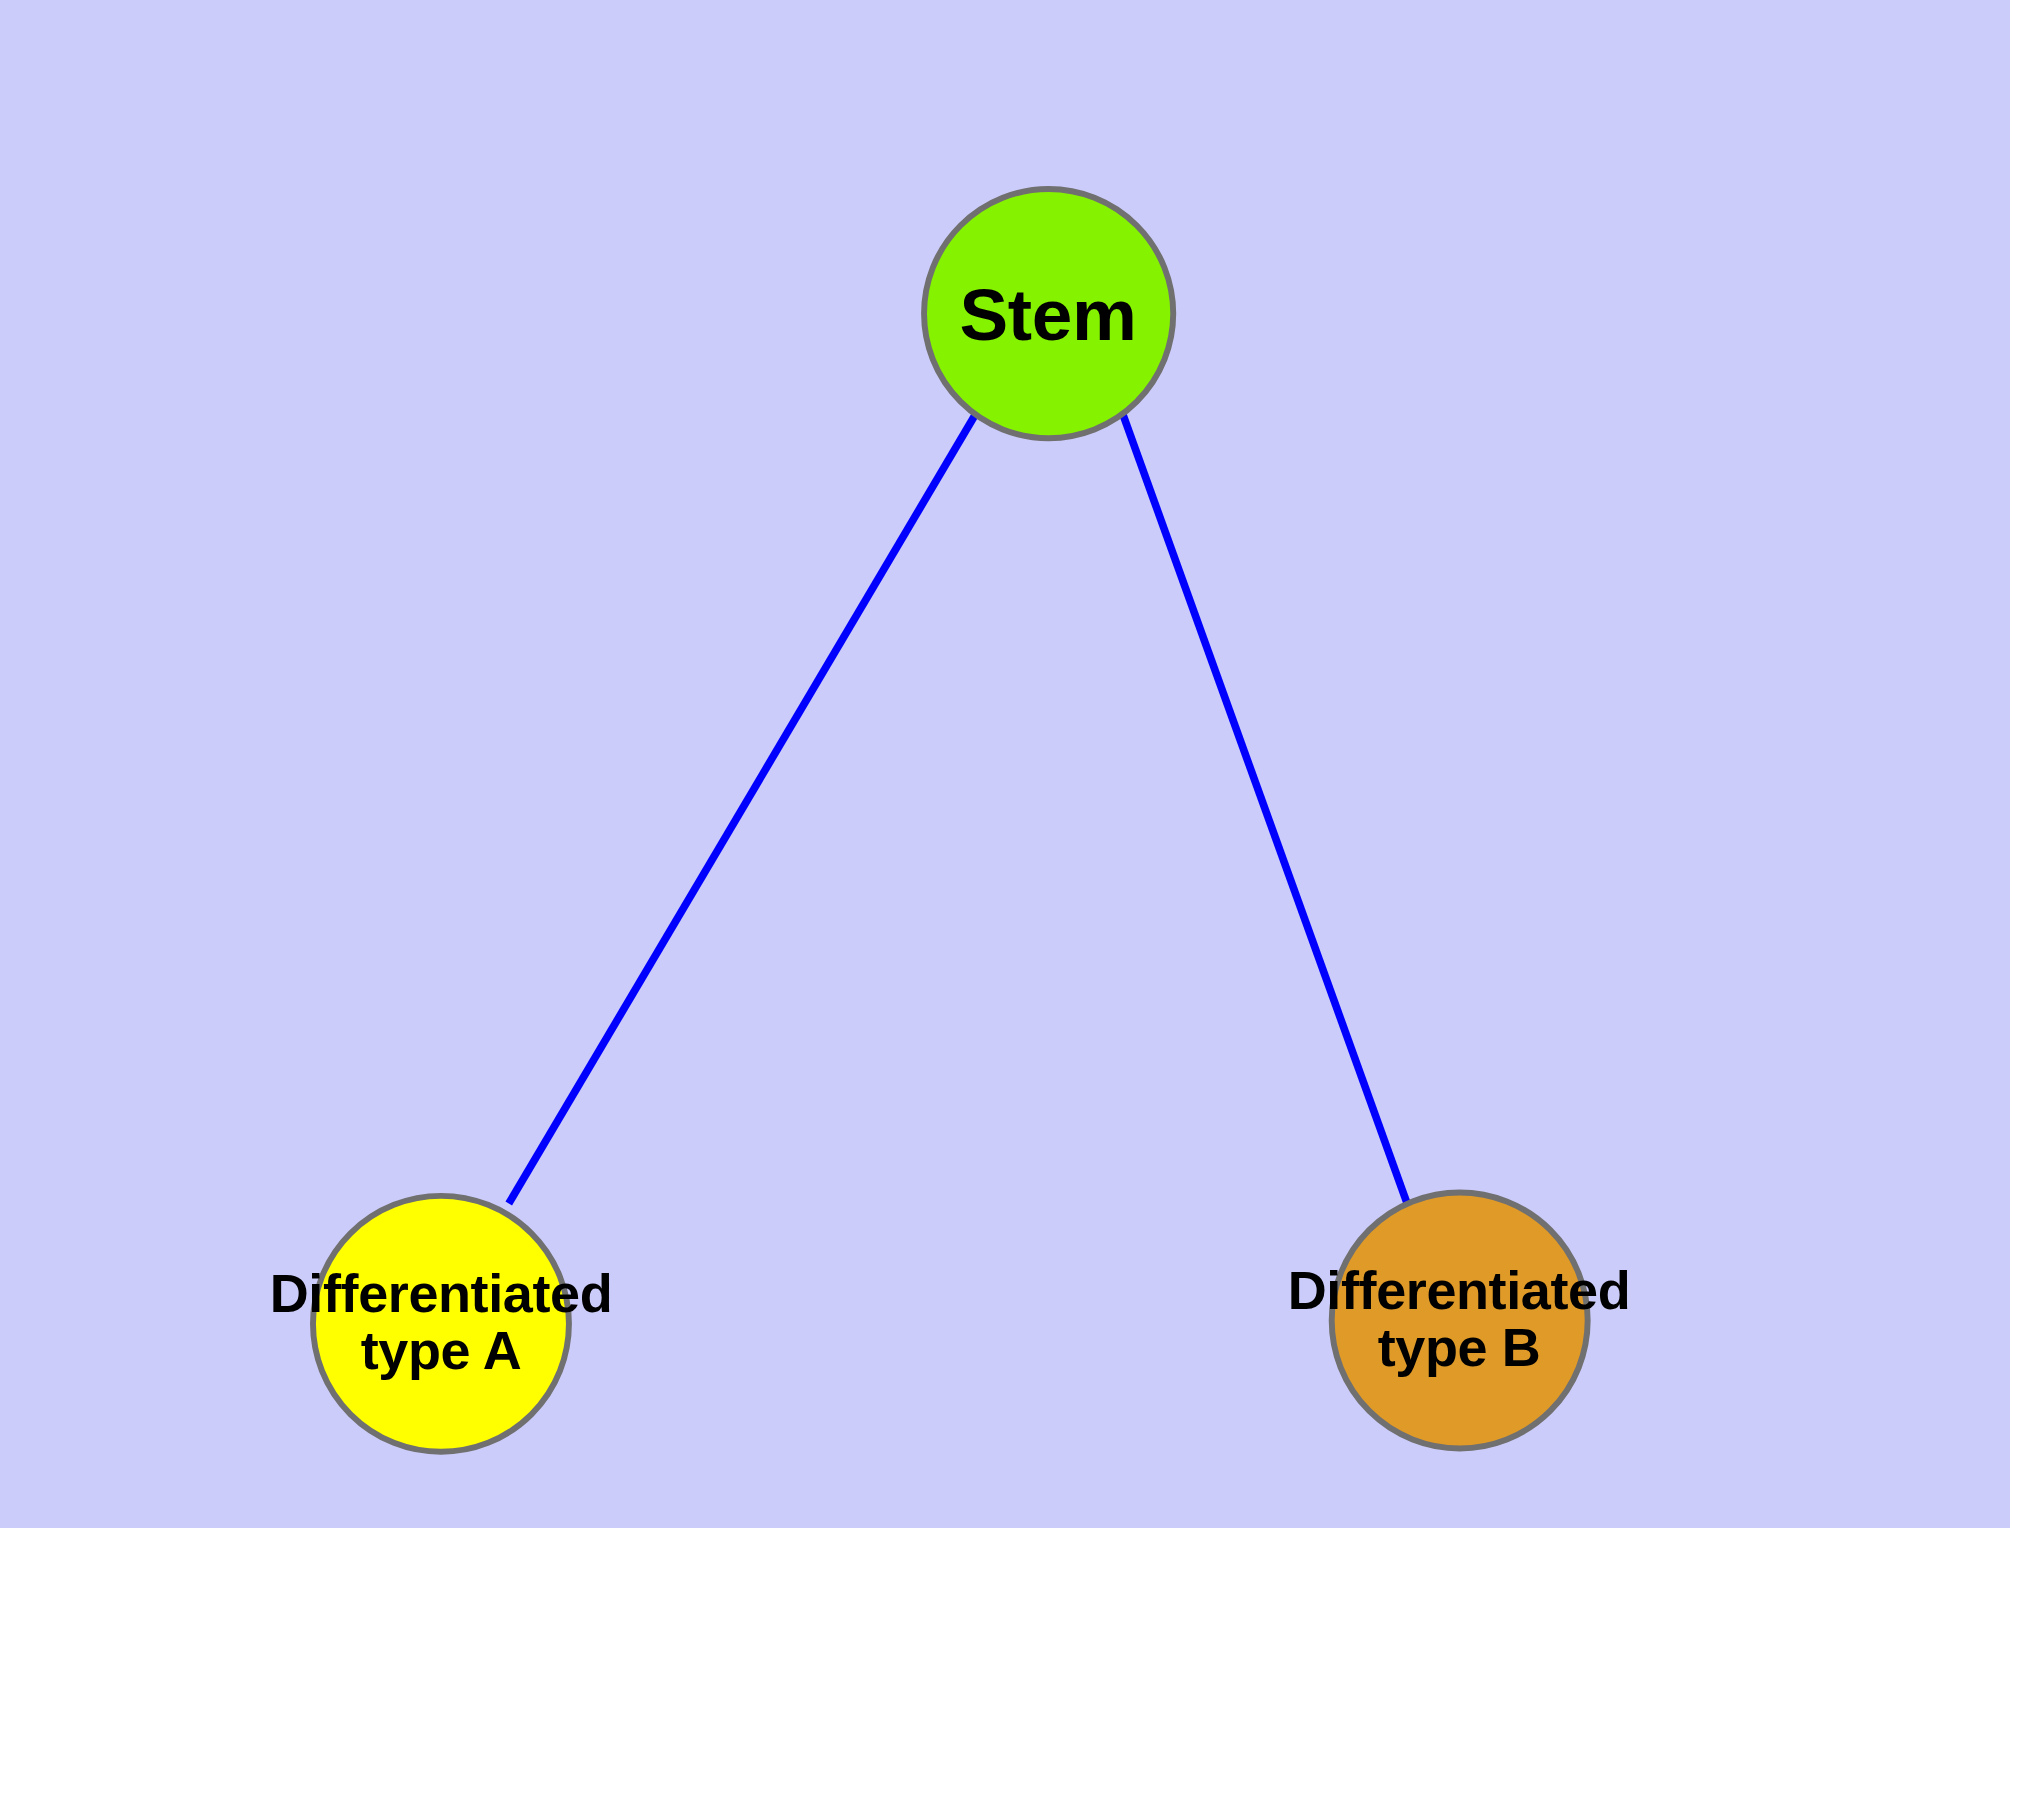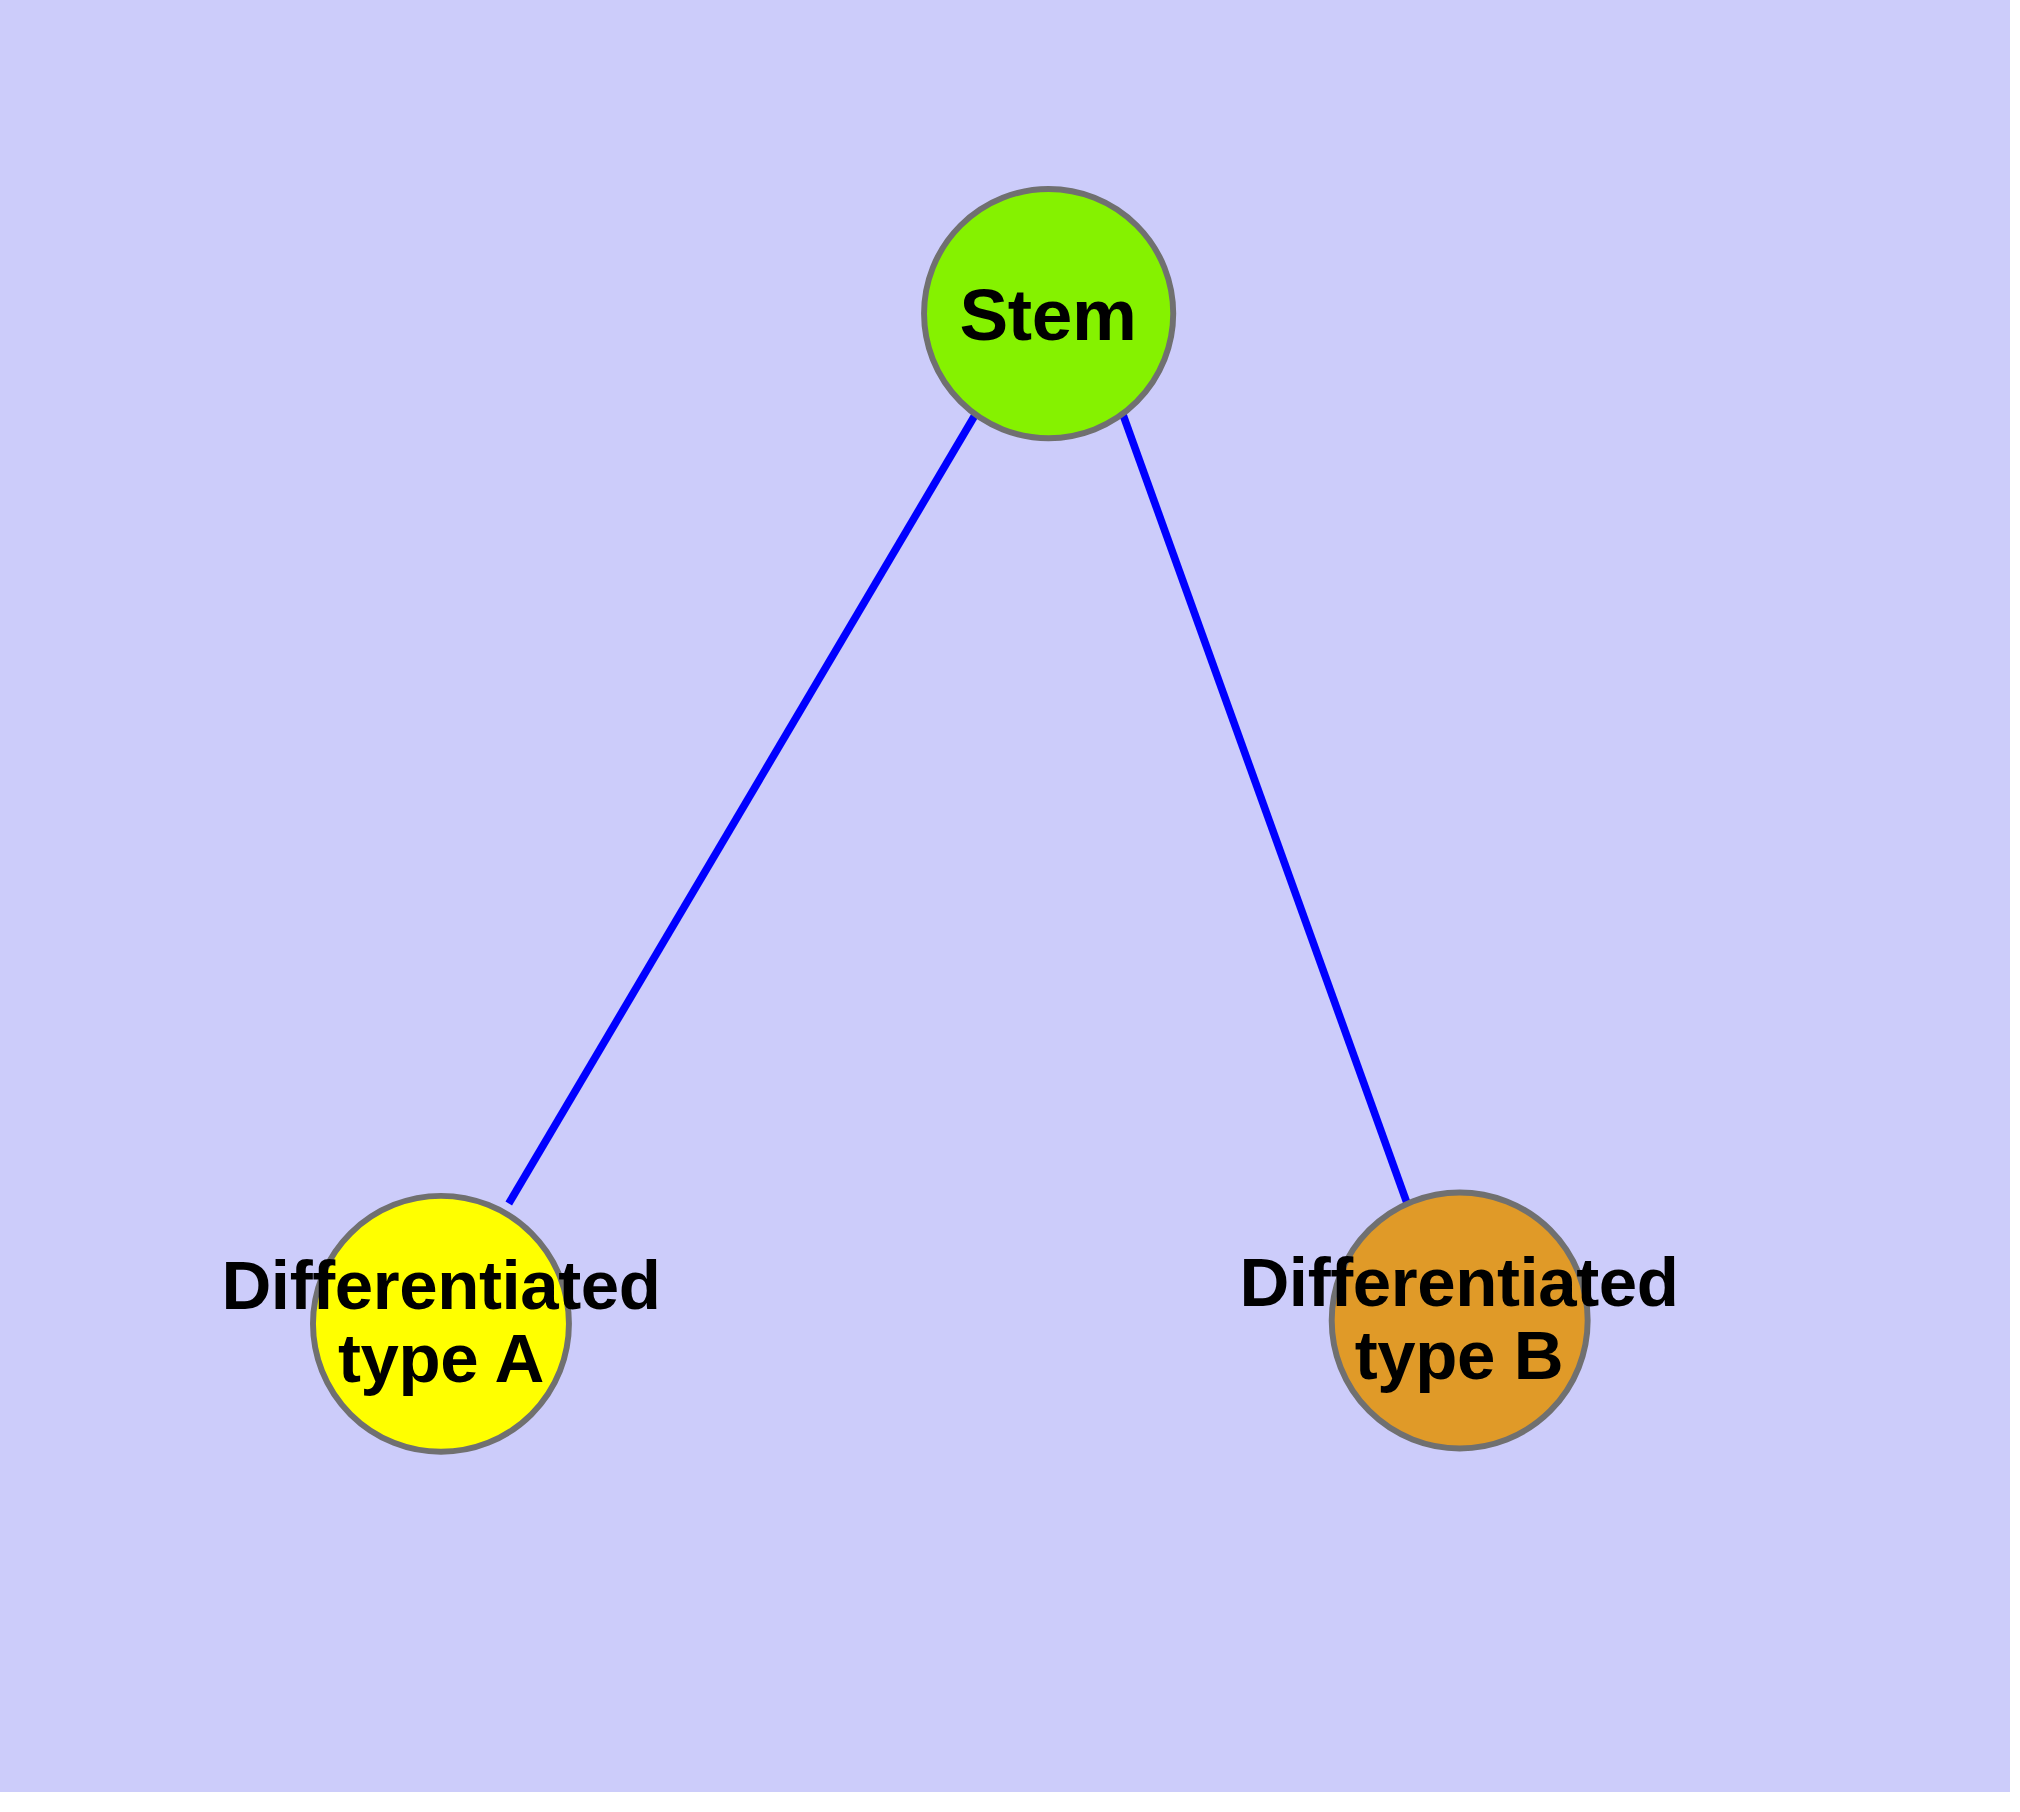--- a/index.html
+++ b/index.html
@@ -4,21 +4,21 @@
 <title>Cell Differentiation Graph</title>
 <style>
   html, body {
     margin: 0;
     padding: 0;
     background: #ffffff;
   }
   #stage {
     position: relative;
     width: 2021px;
-    height: 1792px;
+    height: 1528px;
     background: #ffffff;
     overflow: hidden;
     font-family: "Liberation Sans", "DejaVu Sans", sans-serif;
   }
   #canvas-bg {
     position: absolute;
     left: 0px;
     top: 0px;
     width: 2010px;
     height: 1812px;
@@ -39,21 +39,21 @@
     line-height: 1.06;
     white-space: pre;
     pointer-events: none;
     transform: translate(-50%, -50%);
     letter-spacing: -0.4px;
   }
   .node-label.primary {
     font-size: 73px;
   }
   .node-label.leaf {
-    font-size: 69px;
+    font-size: 54px;
   }
 </style>
 </head>
 <body>
 
 <div id="stage">
 
   <div id="canvas-bg"></div>
 
   <svg id="graph-svg" viewBox="0 0 2384 2138">

